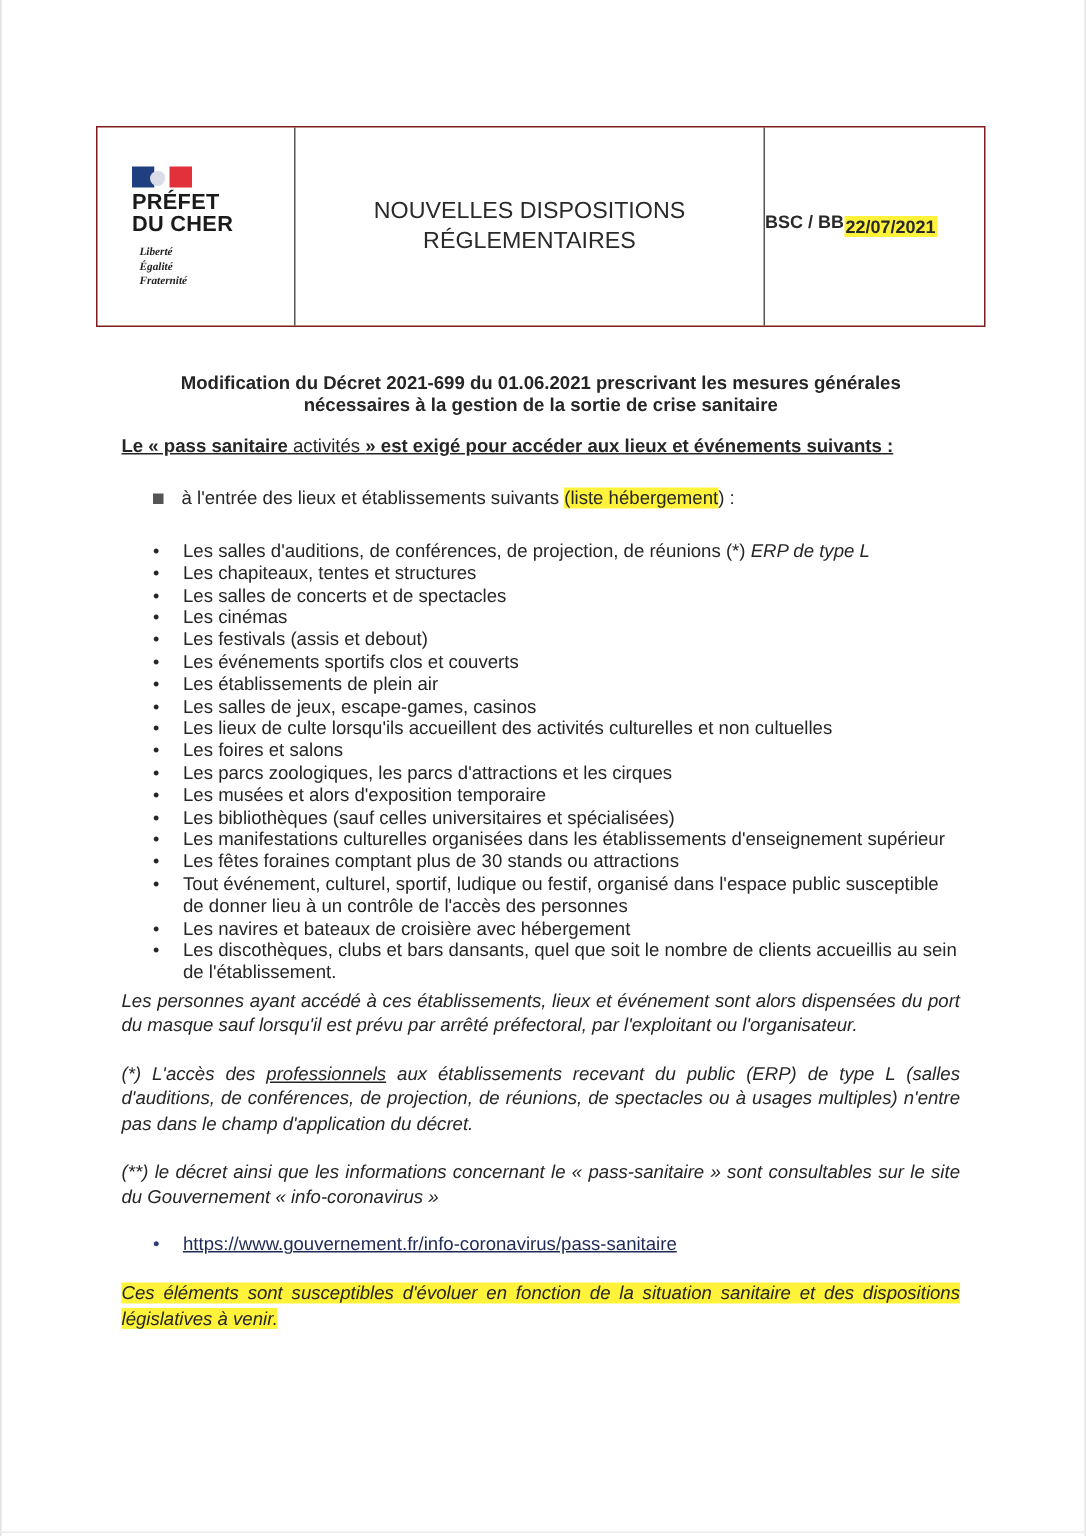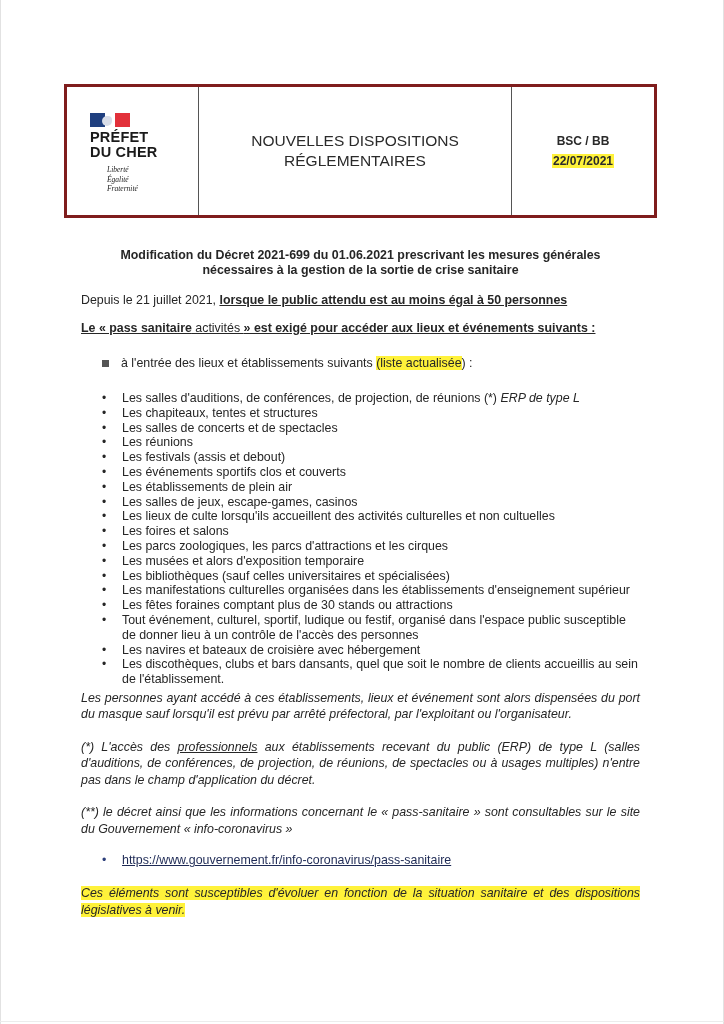--- a/index.html
+++ b/index.html
@@ -7,34 +7,34 @@
     width: 724px; height: 1024px; background: #ffffff; position: relative; overflow: hidden;
     font-family: "Liberation Sans", sans-serif; color: #222222;
   }
   .page-edge-left { position: absolute; left: 0; top: 0; width: 1px; height: 1024px; background: #e2e2e2; }
   .page-edge-right { position: absolute; right: 0; top: 0; width: 1px; height: 1024px; background: #e2e2e2; }
   .page-edge-bottom { position: absolute; left: 0; bottom: 2px; width: 724px; height: 1px; background: #ececec; }
 
   
   .header-table {
     position: absolute; left: 64px; top: 84px; width: 593px; height: 134px;
-    border: 3px solid #7f1d1d; box-sizing: border-box; display: flex;
+    border: 1px solid #7f1d1d; box-sizing: border-box; display: flex;
   }
   .cell-logo { width: 132px; border-right: 1px solid #555; position: relative; box-sizing: border-box; }
   .cell-title { width: 313px; border-right: 1px solid #555; box-sizing: border-box; display: flex; align-items: center; justify-content: center; }
-  .cell-ref { flex: 1; display: flex; flex-direction: column; align-items: center; justify-content: center; }
+  .cell-ref { flex: 1; display: flex; flex-direction: row; align-items: center; }
 
   .flag { position: absolute; left: 23px; top: 26px; width: 40px; height: 14px; }
   .flag .blue { position: absolute; left: 0; top: 0; width: 15px; height: 14px; background: #1f3f7f; }
   .flag .white { position: absolute; left: 15px; top: 0; width: 10px; height: 14px; background: #ffffff; }
   .flag .red { position: absolute; left: 25px; top: 0; width: 15px; height: 14px; background: #e2313a; }
   .flag .marianne { position: absolute; left: 12px; top: 3px; width: 10px; height: 10px; border-radius: 50% 40% 50% 50%; background: #d8dde8; }
 
   .prefet-name { position: absolute; left: 23px; top: 43px; font-weight: bold; font-size: 14.5px; line-height: 15px; color: #1a1a1a; letter-spacing: 0.2px; }
-  .motto { position: absolute; left: 40px; top: 78px; font-family: "Liberation Serif", serif; font-style: italic; font-size: 7.5px; line-height: 9.5px; color: #222; }
+  .motto { position: absolute; left: 28px; top: 78px; font-family: "Liberation Serif", serif; font-style: italic; font-size: 7.5px; line-height: 9.5px; color: #222; font-weight: bold; }
 
   .title-text { text-align: center; font-weight: normal; font-size: 15.5px; line-height: 20px; color: #2a2a2a; }
 
   .ref-code { font-weight: bold; font-size: 12px; color: #2a2a2a; margin-bottom: 6px; }
   .ref-date { font-weight: bold; font-size: 12px; color: #2a2a2a; background: #fff23a; padding: 0 1px; }
 
   
   .doc-body { position: absolute; left: 81px; top: 248px; width: 559px; font-size: 12.4px; color: #262626; }
   .decree-title { text-align: center; font-weight: bold; line-height: 14.5px; padding: 0 20px; }
   .since-line { margin-top: 16px; line-height: 15px; }
@@ -96,34 +96,33 @@
   </div>
   <div class="cell-ref">
     <div class="ref-code">BSC / BB</div>
     <div class="ref-date">22/07/2021</div>
   </div>
 </div>
 
 <div class="doc-body">
   <div class="decree-title">Modification du Décret 2021-699 du 01.06.2021 prescrivant les mesures générales nécessaires à la gestion de la sortie de crise sanitaire</div>
 
-  <div class="since-line"><span>Depuis le 21 juillet 2021, </span><span class="u">lorsque le public attendu est au moins égal à 50 personnes</span></div>
 
   <div class="pass-line"><b>Le « pass sanitaire</b><span> activités </span><b>» est exigé pour accéder aux lieux et événements suivants :</b></div>
 
   <div class="entry-line">
     <span class="sq"></span>
-    <span>à l'entrée des lieux et établissements suivants </span><span class="hl">(liste actualisée</span><span>) :</span>
+    <span>à l'entrée des lieux et établissements suivants </span><span class="hl">(liste hébergement</span><span>) :</span>
   </div>
 
   <ul class="venue-list">
     <li><span class="dot">•</span><span>Les salles d'auditions, de conférences, de projection, de réunions (*) </span><i>ERP de type L</i></li>
   <li><span class="dot">•</span><span>Les chapiteaux, tentes et structures</span></li>
       <li><span class="dot">•</span><span>Les salles de concerts et de spectacles</span></li>
-      <li><span class="dot">•</span><span>Les réunions</span></li>
+      <li><span class="dot">•</span><span>Les cinémas</span></li>
       <li><span class="dot">•</span><span>Les festivals (assis et debout)</span></li>
       <li><span class="dot">•</span><span>Les événements sportifs clos et couverts</span></li>
       <li><span class="dot">•</span><span>Les établissements de plein air</span></li>
       <li><span class="dot">•</span><span>Les salles de jeux, escape-games, casinos</span></li>
       <li><span class="dot">•</span><span>Les lieux de culte lorsqu'ils accueillent des activités culturelles et non cultuelles</span></li>
       <li><span class="dot">•</span><span>Les foires et salons</span></li>
       <li><span class="dot">•</span><span>Les parcs zoologiques, les parcs d'attractions et les cirques</span></li>
       <li><span class="dot">•</span><span>Les musées et alors d'exposition temporaire</span></li>
       <li><span class="dot">•</span><span>Les bibliothèques (sauf celles universitaires et spécialisées)</span></li>
       <li><span class="dot">•</span><span>Les manifestations culturelles organisées dans les établissements d'enseignement supérieur</span></li>

